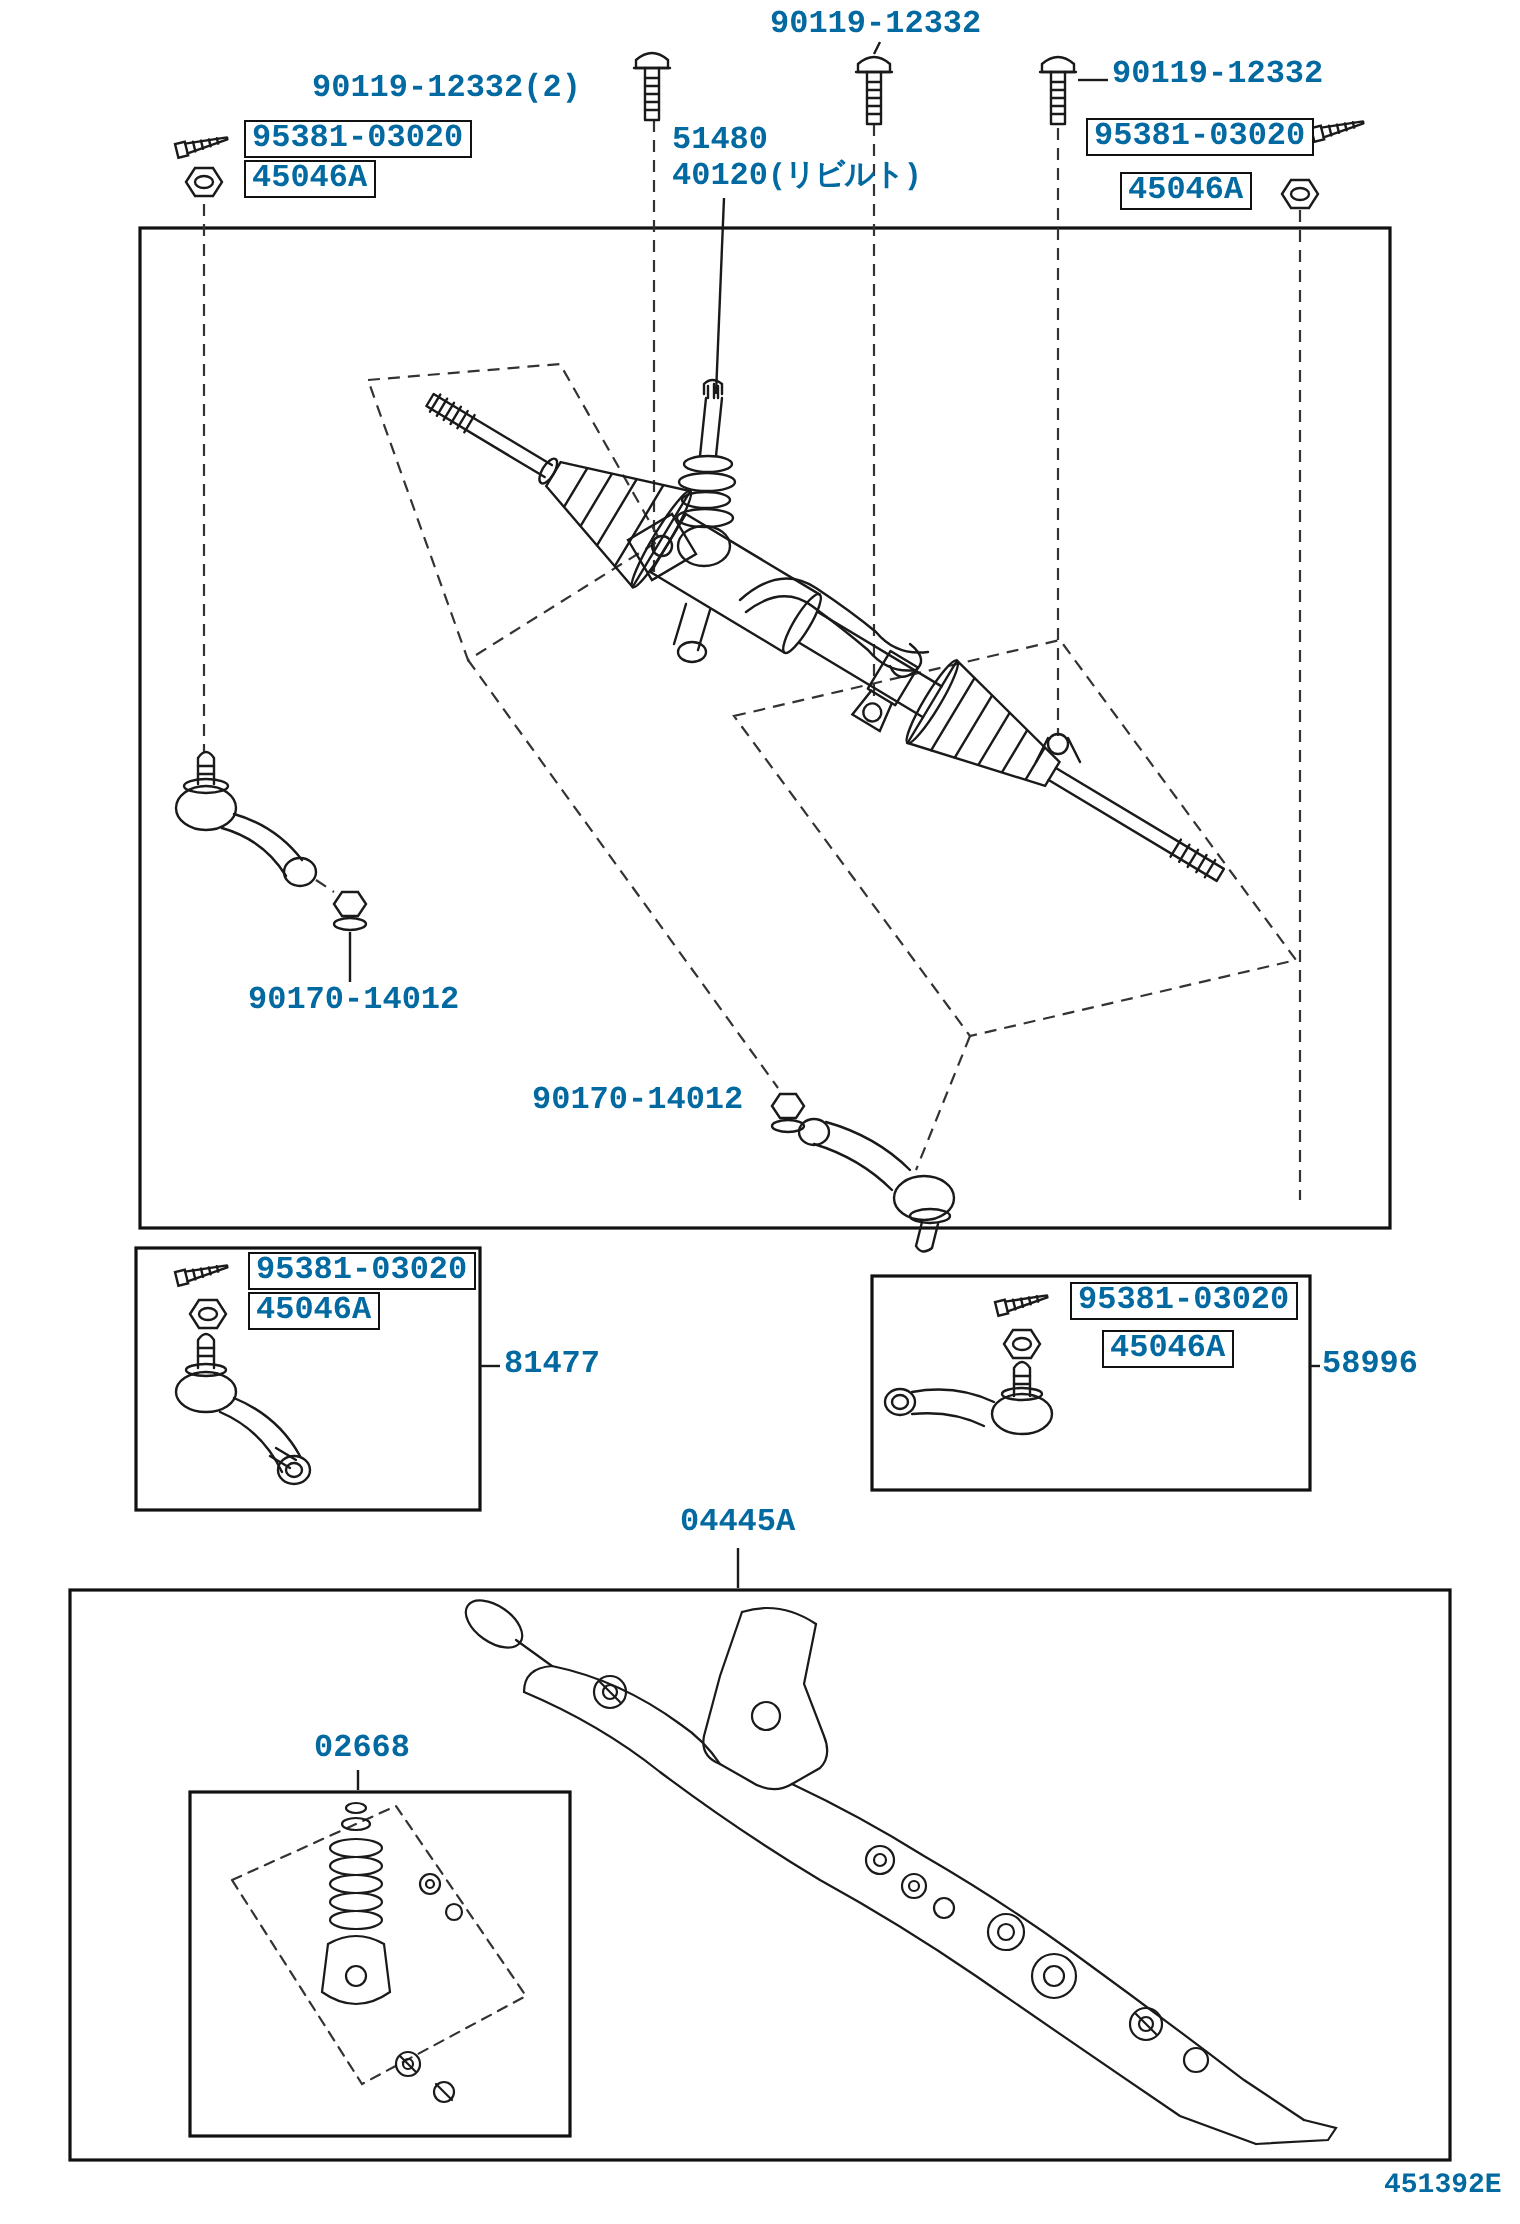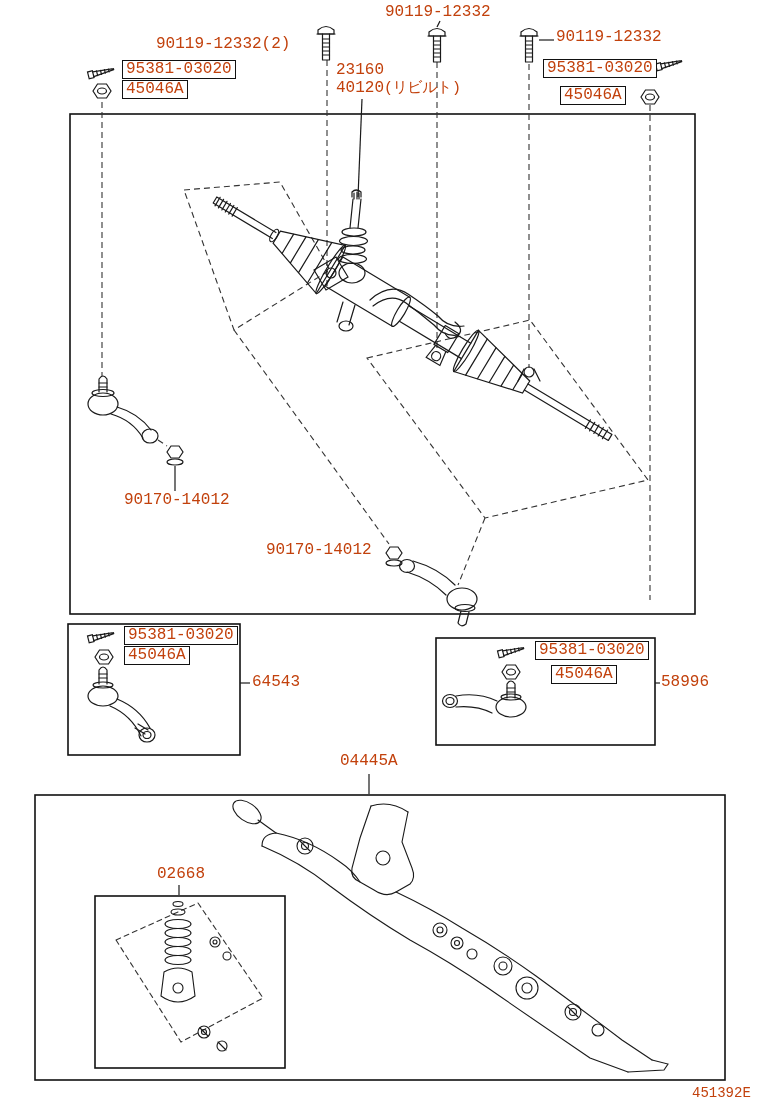--- a/index.html
+++ b/index.html
@@ -1,20 +1,20 @@
 <!DOCTYPE html>
 <html><head>
 <meta charset="utf-8">
 <style>
   * { margin:0; padding:0; box-sizing:border-box; }
   html,body { background:#ffffff; }
   body { width:760px; height:1112px; position:relative; font-family:"Liberation Mono","DejaVu Sans Mono",monospace; }
   .page { position:absolute; inset:0; width:760px; height:1112px; background:#fff; overflow:hidden; }
   svg.art { position:absolute; left:0; top:0; }
-  .lbl { position:absolute; font-weight:400; font-size:16px; line-height:1.05; color:#c2410c; white-space:nowrap; letter-spacing:0;text-align:center; }
+  .lbl { position:absolute; font-weight:700; font-size:16px; line-height:1.05; color:#0369a1; white-space:nowrap; letter-spacing:0;text-align:center; }
   .lbl.boxed { border:1.5px solid #111; padding:0 3px; background:#fff; }
   .lbl .small { font-size:15px; letter-spacing:-0.5px; }
   .fig { font-size:14px; }
 </style>
 </head>
 <body>
 
 <div class="page">
 
 <svg class="art" width="760" height="1112" viewBox="0 0 760 1112">
@@ -261,32 +261,32 @@
   </g>
 </svg>
 
 <div class="lbl" style="left:385px;top:4px">90119-12332</div>
 <div class="lbl" style="left:156px;top:36px">90119-12332(2)</div>
 <div class="lbl" style="left:556px;top:29px">90119-12332</div>
 
 <div class="lbl boxed" style="left:122px;top:60px">95381-03020</div>
 <div class="lbl boxed" style="left:122px;top:80px">45046A</div>
 
-<div class="lbl" style="left:336px;top:62px">23160</div>
+<div class="lbl" style="left:336px;top:62px">51480</div>
 <div class="lbl" style="left:336px;top:80px"><span>40120</span><span class="small">(リビルト)</span></div>
 
 <div class="lbl boxed" style="left:543px;top:59px">95381-03020</div>
 <div class="lbl boxed" style="left:560px;top:86px">45046A</div>
 
 <div class="lbl" style="left:124px;top:492px">90170-14012</div>
 <div class="lbl" style="left:266px;top:542px">90170-14012</div>
 
 <div class="lbl boxed" style="left:124px;top:626px">95381-03020</div>
 <div class="lbl boxed" style="left:124px;top:646px">45046A</div>
-<div class="lbl" style="left:252px;top:674px">64543</div>
+<div class="lbl" style="left:252px;top:674px">81477</div>
 
 <div class="lbl boxed" style="left:535px;top:641px">95381-03020</div>
 <div class="lbl boxed" style="left:551px;top:665px">45046A</div>
 <div class="lbl" style="left:661px;top:674px">58996</div>
 
 <div class="lbl" style="left:340px;top:753px">04445A</div>
 <div class="lbl" style="left:157px;top:866px">02668</div>
 
 <div class="lbl fig" style="left:692px;top:1086px">451392E</div>
 

